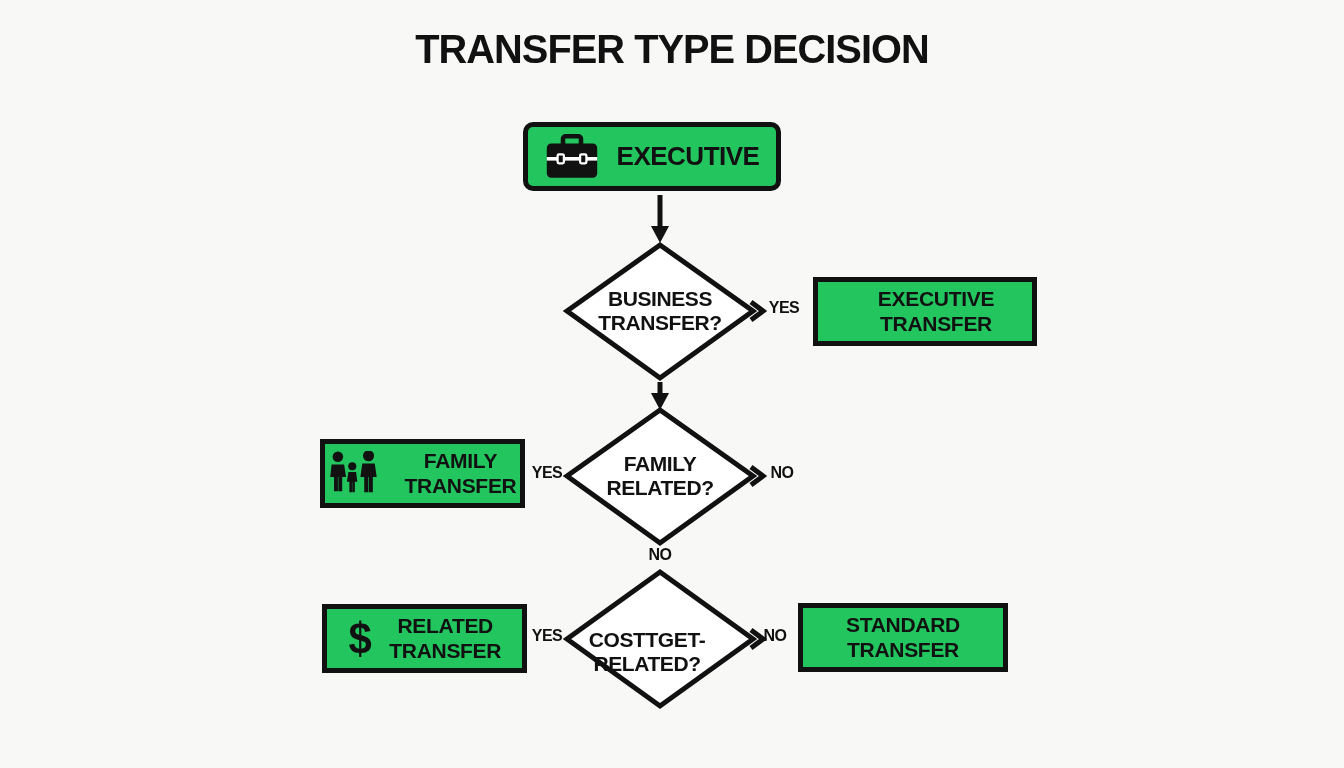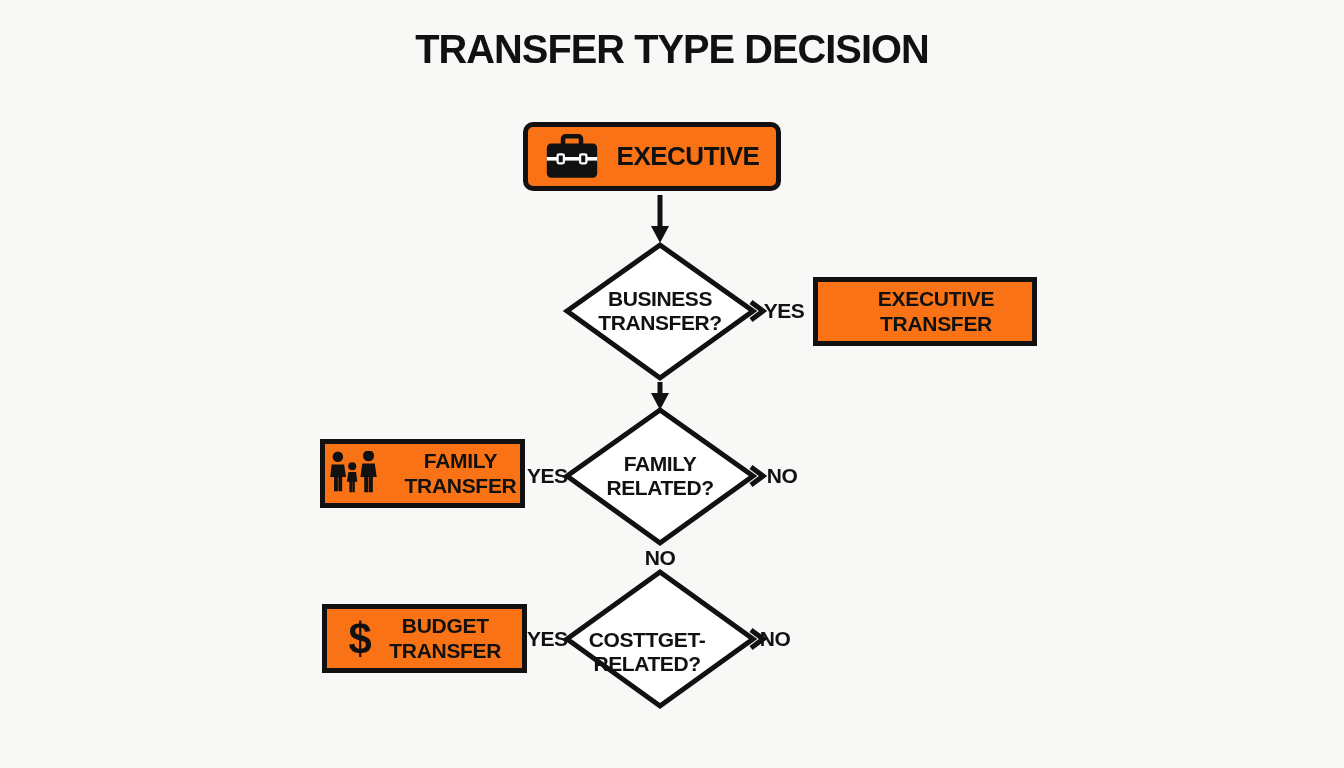--- a/index.html
+++ b/index.html
@@ -12,37 +12,37 @@
   }
   .canvas{position:relative;width:1344px;height:768px;}
   .wires{position:absolute;left:0;top:0;width:1344px;height:768px;}
   .title{
     position:absolute;left:0;top:26px;width:1344px;
     text-align:center;font-size:41px;font-weight:700;
     letter-spacing:-1px;transform:scaleX(0.97);
   }
   .box{
     position:absolute;box-sizing:border-box;
-    border:5px solid #111;background:#f97316;
+    border:5px solid #111;background:#22c55e;
     display:flex;align-items:center;justify-content:center;
   }
   .rounded{border-radius:10px;}
   .box-label{
     font-weight:700;font-size:21px;letter-spacing:-0.3px;
     text-align:center;line-height:1.15;
   }
   .start-label{font-size:26px;letter-spacing:-0.5px;}
   .icon-slot{display:flex;align-items:center;justify-content:center;margin-right:18px;}
   .diamond-label{
     position:absolute;font-weight:700;font-size:21px;letter-spacing:-0.4px;
     text-align:center;line-height:1.15;
     display:flex;flex-direction:column;align-items:center;justify-content:center;
   }
   .edge-label{
-    position:absolute;font-weight:700;font-size:21px;letter-spacing:-0.5px;
+    position:absolute;font-weight:700;font-size:16px;letter-spacing:-0.5px;
     text-align:center;
   }
   .dollar{
     font-weight:700;font-size:44px;line-height:1;letter-spacing:-1px;
     transform:scaleX(0.95);
   }
   .two-line{display:flex;flex-direction:column;}
 </style>
 </head>
 <body>
@@ -127,28 +127,31 @@
 
   <div class="edge-label" style="left:762px;top:464px;width:40px;">NO</div>
 
   <div class="edge-label" style="left:630px;top:546px;width:60px;">NO</div>
 
   <div class="box" style="left:322px;top:604px;width:205px;height:69px;">
     <span class="icon-slot">
       <span class="dollar">$</span>
     </span>
     <span class="box-label two-line">
-      <span>BUDGET</span>
+      <span>RELATED</span>
       <span>TRANSFER</span>
     </span>
   </div>
 
   <div class="edge-label" style="left:527px;top:627px;width:40px;">YES</div>
 
   <div class="diamond-label" style="left:562px;top:608px;width:170px;height:62px;margin-top:13px;">
     <span>COSTTGET-</span>
     <span>RELATED?</span>
   </div>
 
   <div class="edge-label" style="left:755px;top:627px;width:40px;">NO</div>
 
+  <div class="box" style="left:798px;top:603px;width:210px;height:69px;">
+    <span class="box-label">STANDARD TRANSFER</span>
+  </div>
 
 </div>
 
 </body></html>

